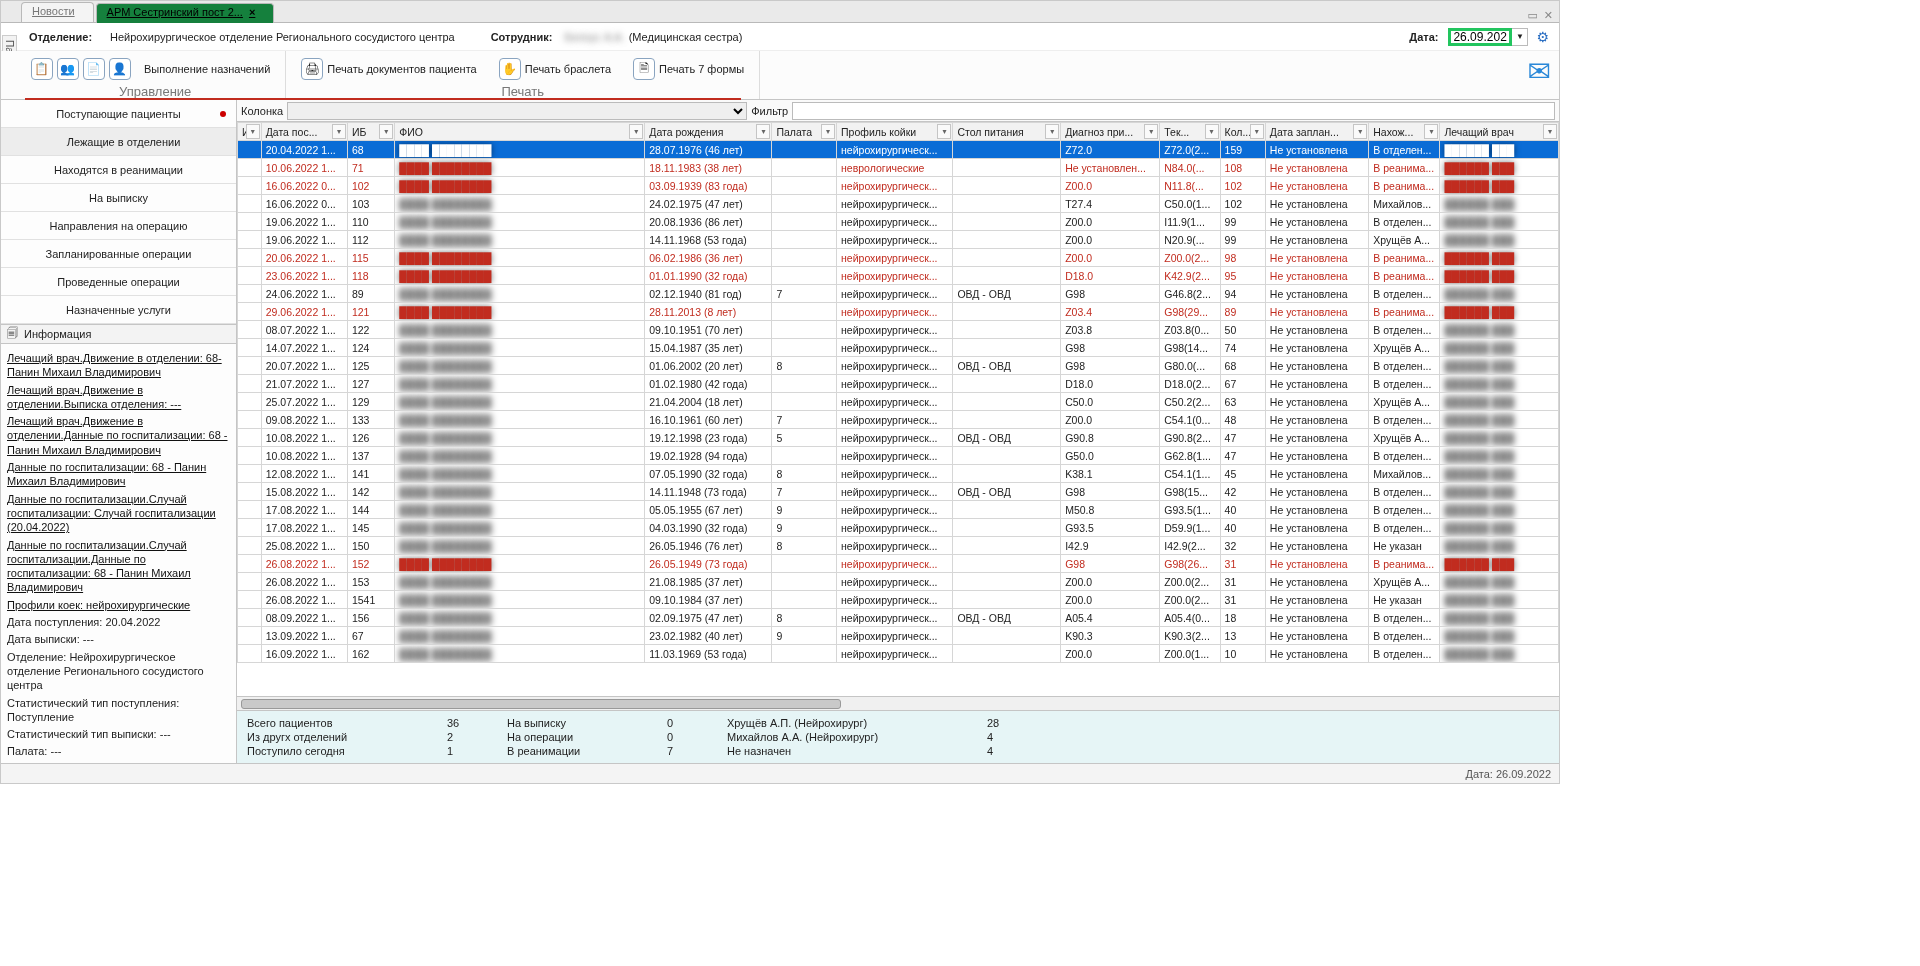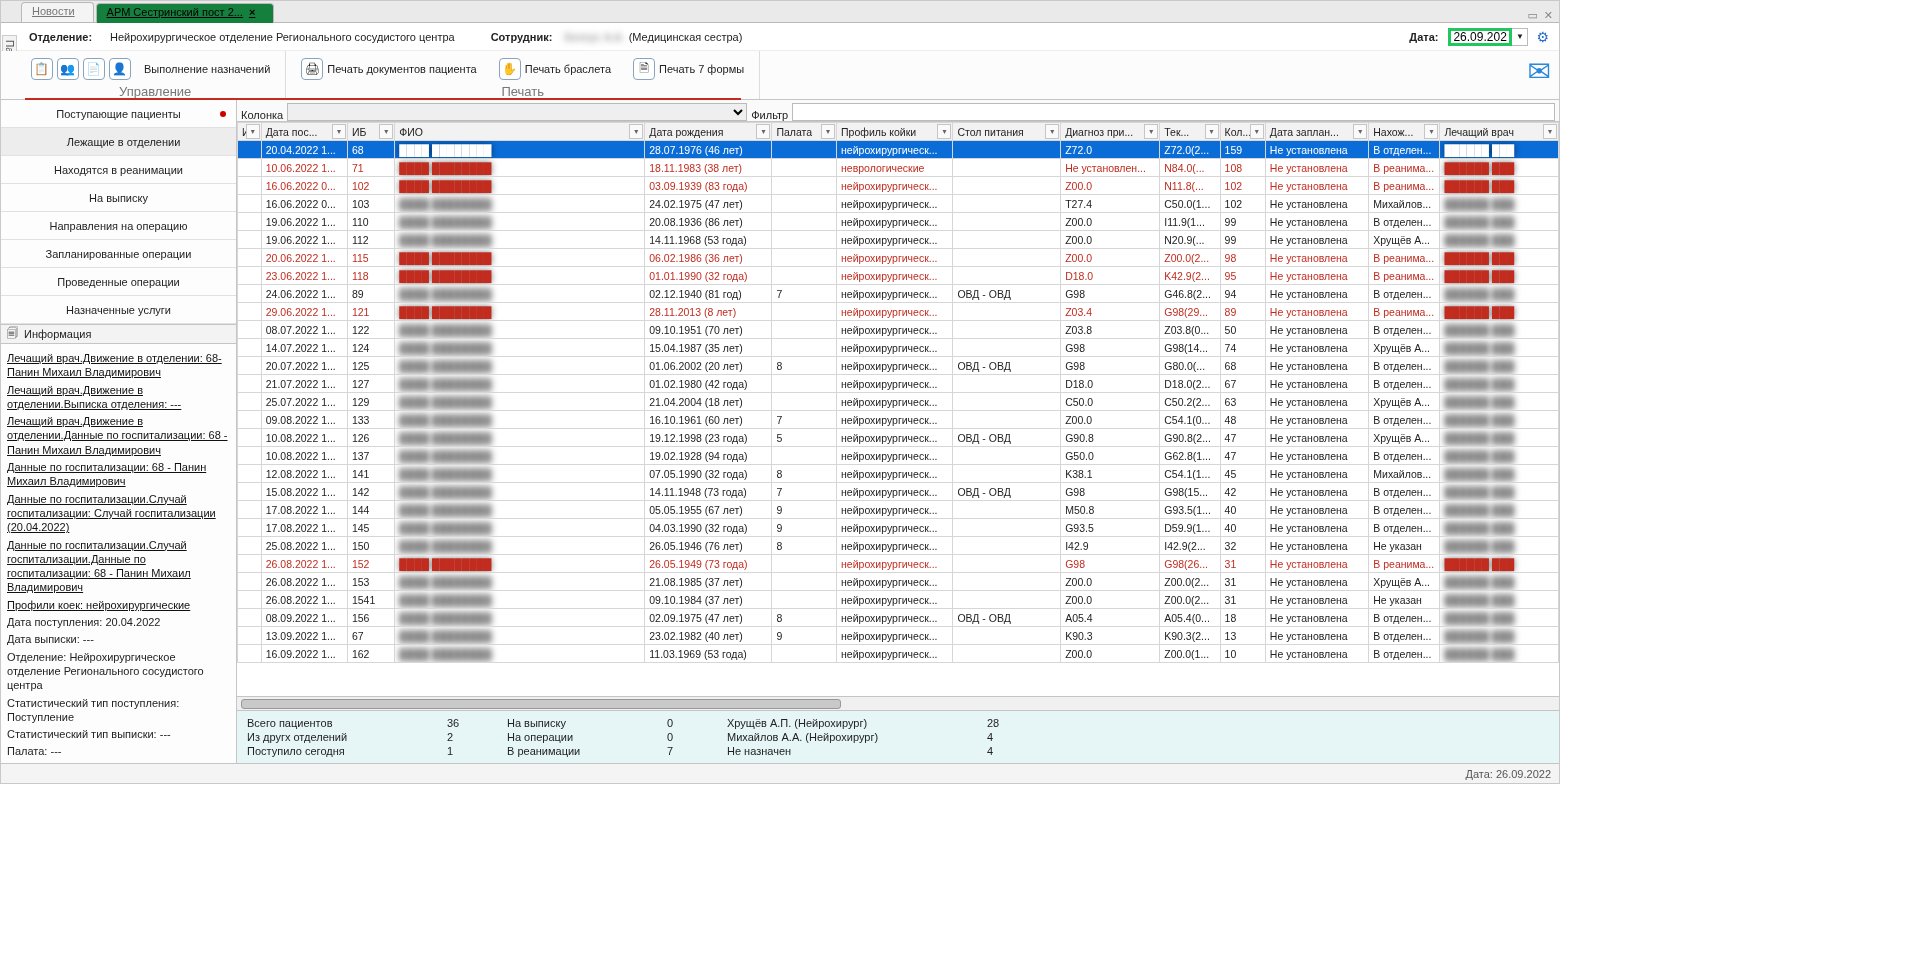--- a/index.html
+++ b/index.html
@@ -31,21 +31,21 @@
 .sidebar { width: 236px; border-right: 1px solid #c5c5c5; display: flex; flex-direction: column; background: #fdfdfd; }
 .nav-item { height: 28px; border-bottom: 1px solid #e1e1e1; display: flex; align-items: center; justify-content: center; cursor: pointer; position: relative; }
 .nav-item.active { background: #ededed; font-weight: 500; padding-left: 10px; }
 .nav-dot { position: absolute; right: 10px; width: 6px; height: 6px; border-radius: 50%; background: #c00; }
 .info-head { height: 20px; border-top: 1px solid #c5c5c5; border-bottom: 1px solid #c5c5c5; background: #f3f3f3; display: flex; align-items: center; padding: 0 6px; gap: 6px; font-size: 10.5px; }
 .info-body { flex: 1; overflow: auto; padding: 4px 6px; font-size: 10px; line-height: 1.3; }
 .info-body a { color: #111; }
 .info-body p { margin: 3px 0; }
 
 .main { flex: 1; display: flex; flex-direction: column; min-width: 0; }
-.filterbar { height: 22px; display: flex; align-items: flex-end; border-bottom: 1px solid #c5c5c5; background: #fafafa; padding: 0 4px; gap: 4px; }
+.filterbar { height: 22px; display: flex; align-items: center; border-bottom: 1px solid #c5c5c5; background: #fafafa; padding: 0 4px; gap: 4px; }
 .filterbar select, .filterbar input { border: 1px solid #bbb; height: 18px; font-size: 11px; }
 .filterbar select { width: 460px; }
 .filterbar input.filter { flex: 1; }
 
 .grid-wrap { flex: 1; overflow: auto; position: relative; }
 table.grid { border-collapse: collapse; width: 100%; table-layout: fixed; }
 table.grid th, table.grid td { border: 1px solid #d6d6d6; padding: 2px 4px; height: 18px; overflow: hidden; white-space: nowrap; text-overflow: ellipsis; font-size: 10.5px; }
 table.grid th { background: #f2f2f2; font-weight: normal; position: relative; text-align: left; }
 .col-filter-btn { position: absolute; right: 1px; top: 1px; bottom: 1px; width: 14px; border: 1px solid #c5c5c5; background: #fafafa; font-size: 8px; color: #666; display: flex; align-items: center; justify-content: center; cursor: pointer; }
 tr.selected td { background: #0a6cd6; color: #fff; }

